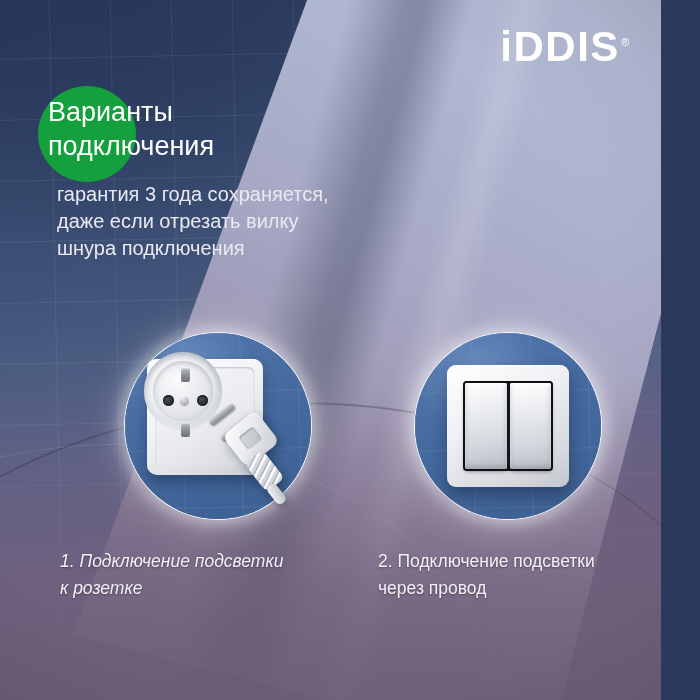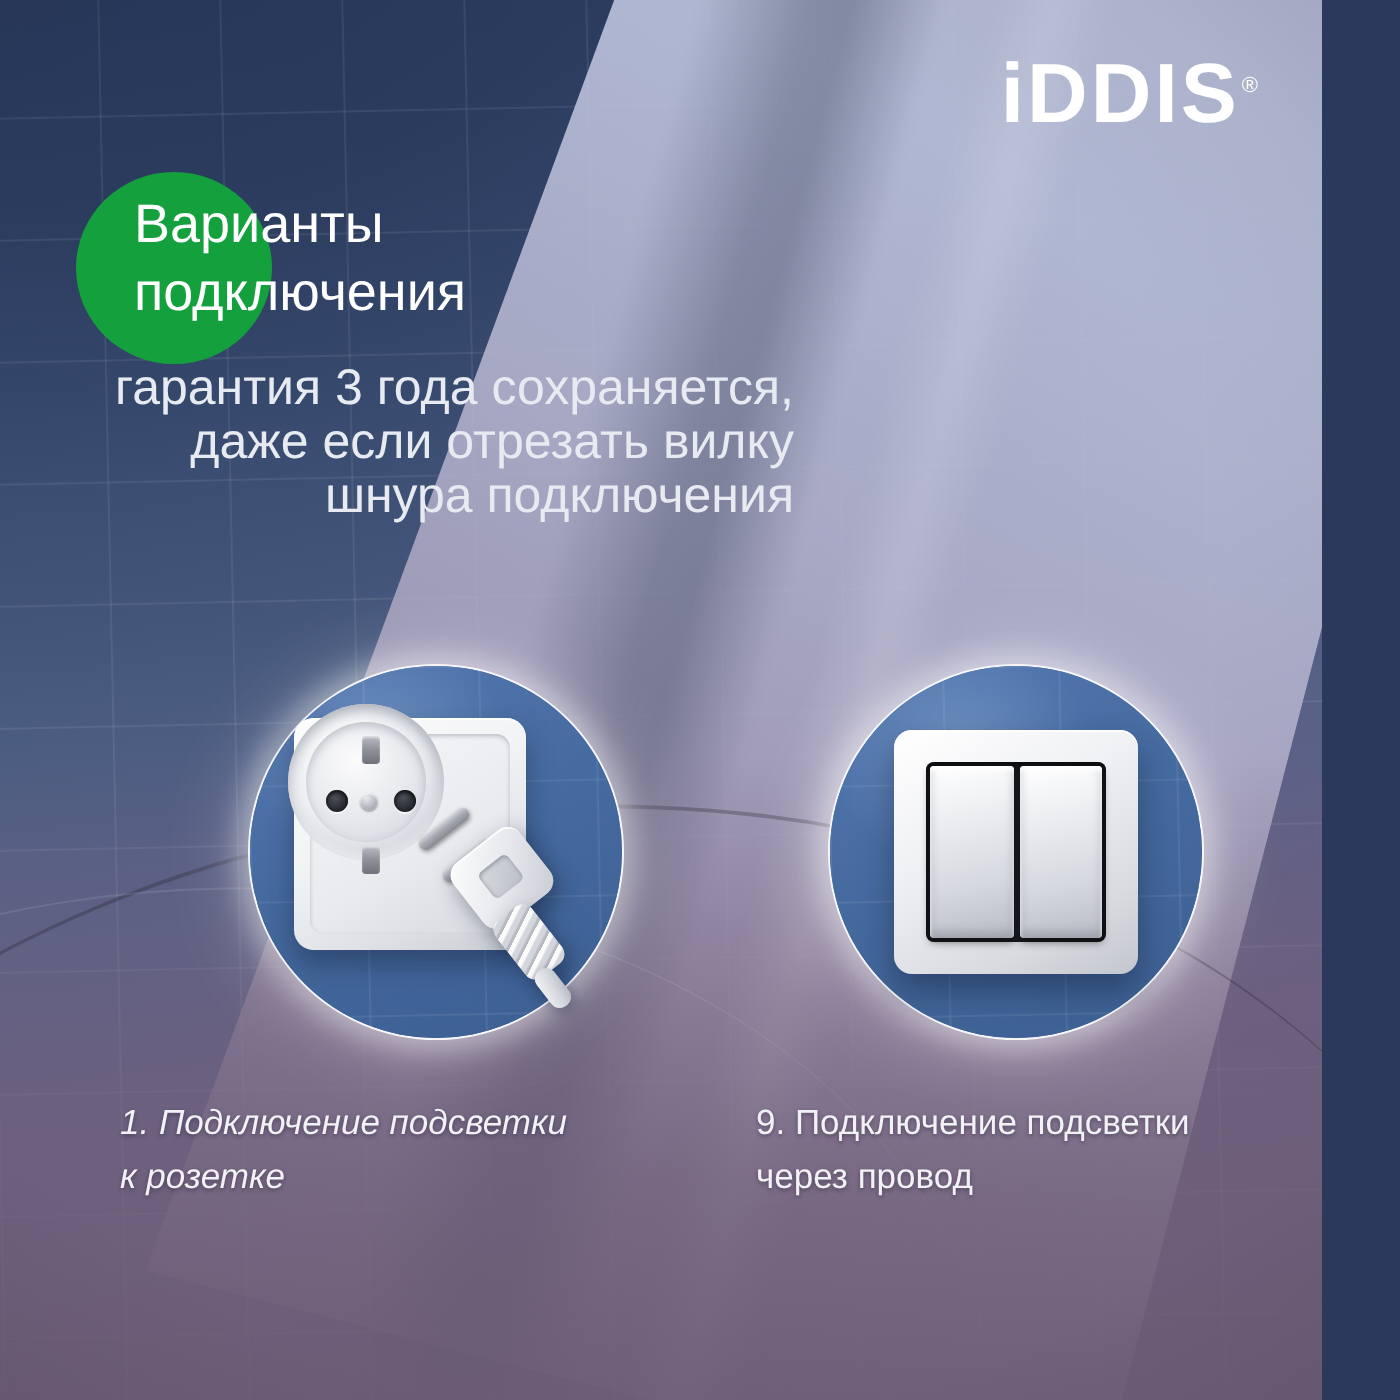--- a/index.html
+++ b/index.html
@@ -179,40 +179,39 @@
     position: absolute;
     left: 38px;
     top: 86px;
     width: 98px;
     height: 96px;
     background: #14a03c;
     border-radius: 50%;
   }
   .headline {
     position: absolute;
-    left: 67px;
+    left: 48px;
     top: 95px;
     width: 330px;
     color: #ffffff;
     font-size: 27px;
     line-height: 34px;
     font-weight: normal;
     white-space: pre-line;
   }
   .subhead {
     position: absolute;
     left: 57px;
     top: 181px;
     width: 340px;
     color: #e8eaf2;
-    font-size: 25px;
+    font-size: 20px;
     line-height: 27px;
     font-weight: normal;
     white-space: pre-line;
-    text-align: right;
   }
 
   
   .shot {
     position: absolute;
     width: 186px;
     height: 186px;
     border-radius: 50%;
     background: #4a6ba5;
     border: 1.5px solid rgba(255,255,255,0.95);
@@ -481,16 +480,16 @@
     <div class="switch-plate">
       <div class="switch-inset">
         <div class="rocker"></div>
         <div class="rocker"></div>
       </div>
     </div>
   </div>
 
   <div class="caption" id="caption-1">1. Подключение подсветки
 к розетке</div>
-  <div class="caption" id="caption-2">9. Подключение подсветки
+  <div class="caption" id="caption-2">2. Подключение подсветки
 через провод</div>
 
 </div>
 
 </body></html>

